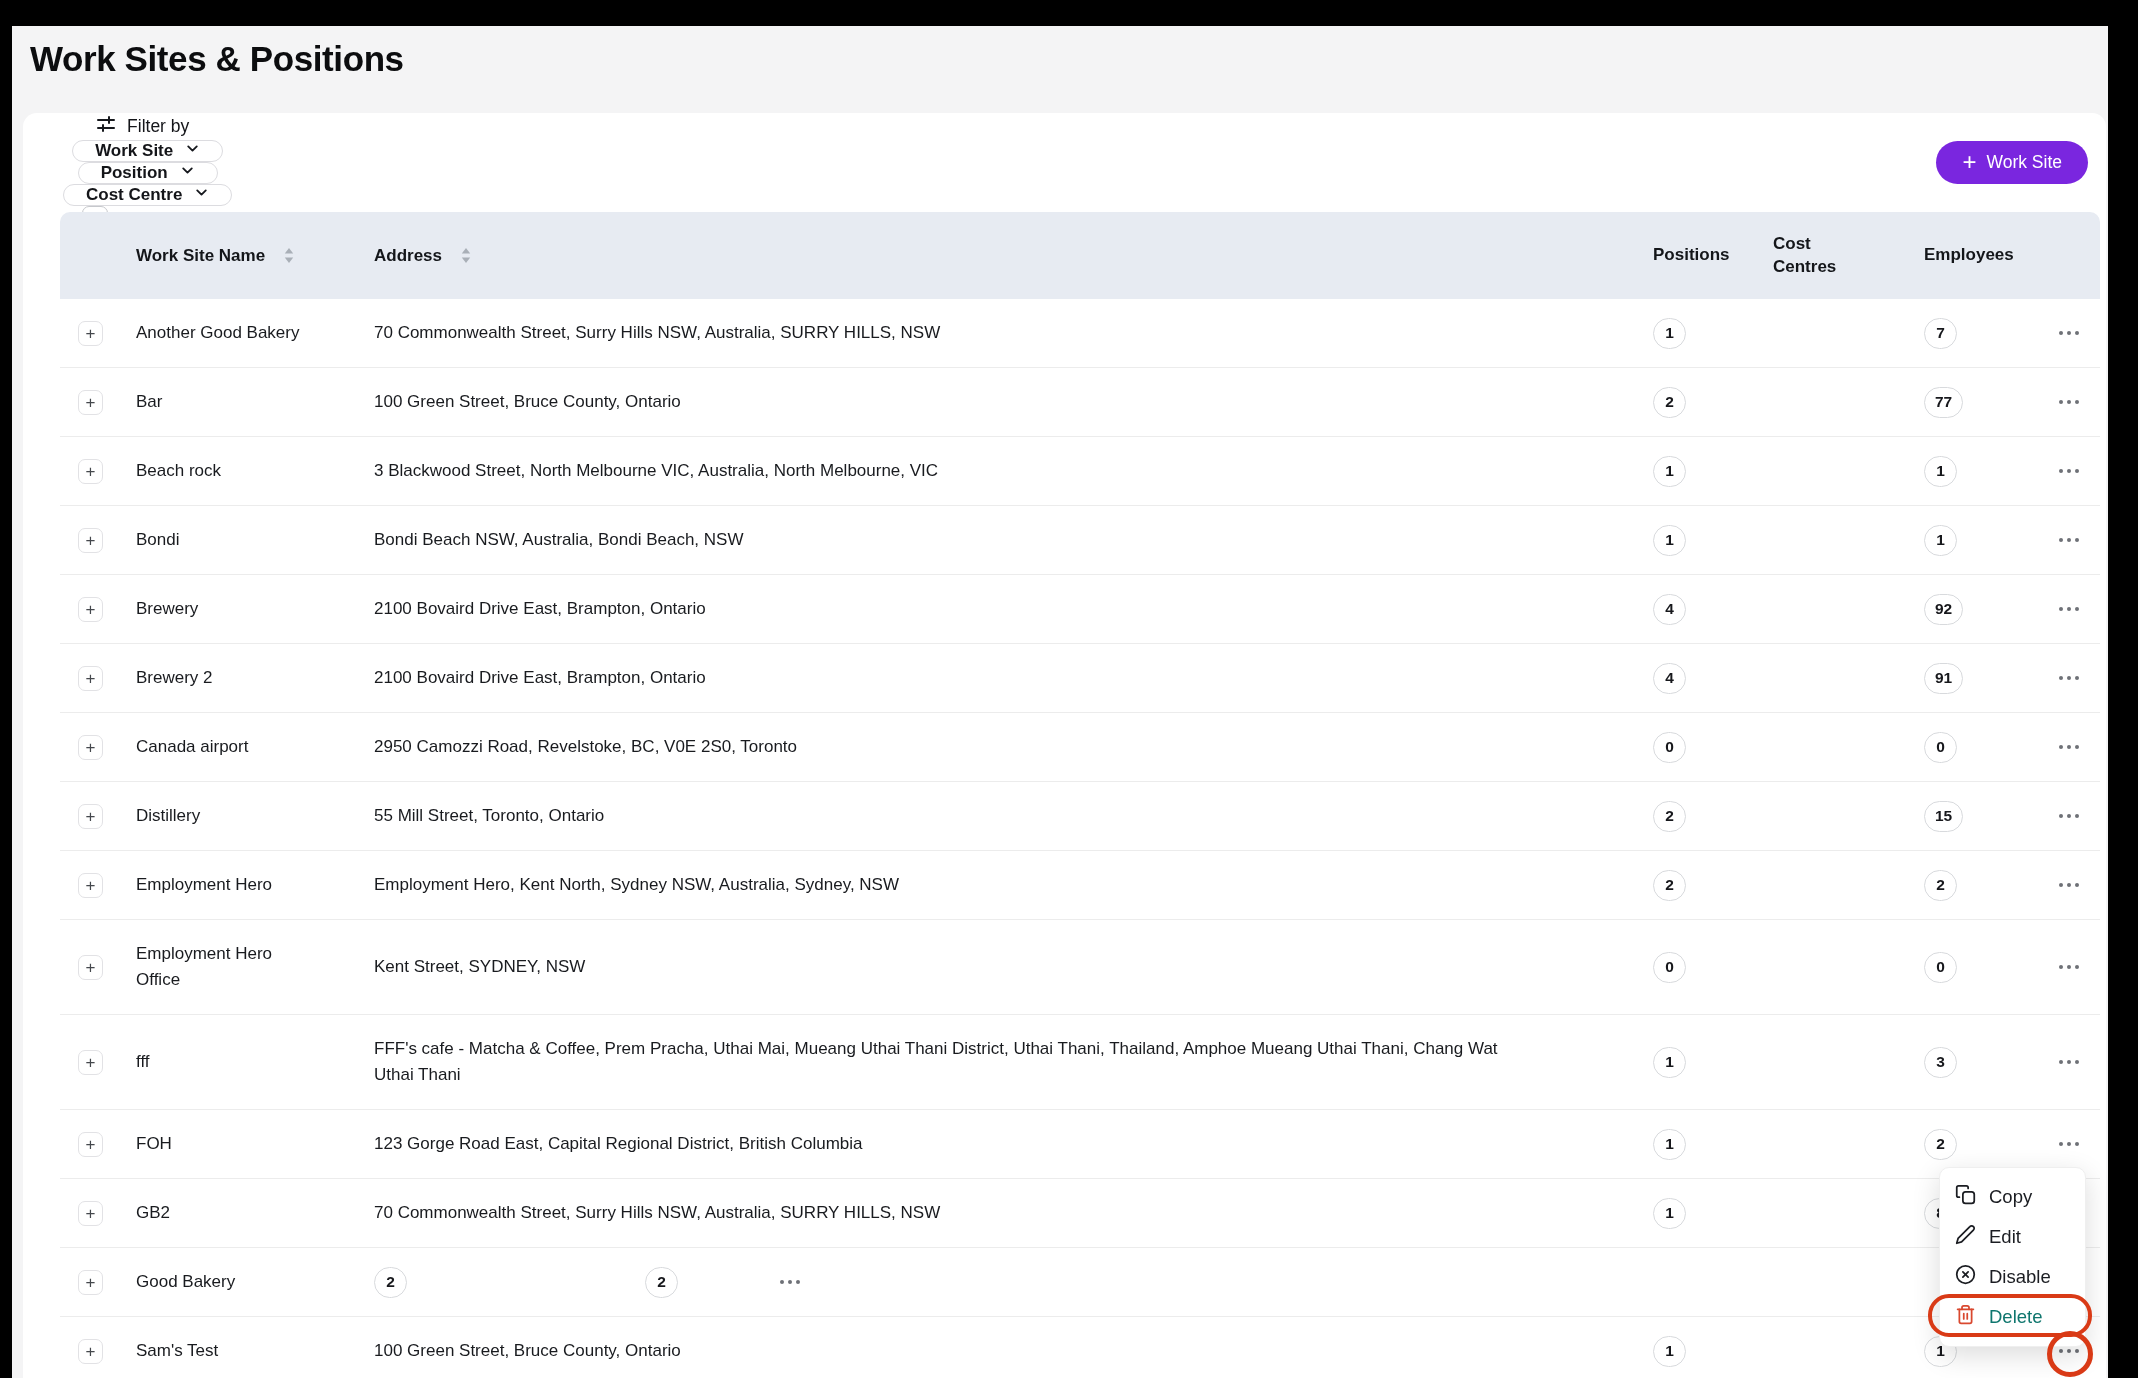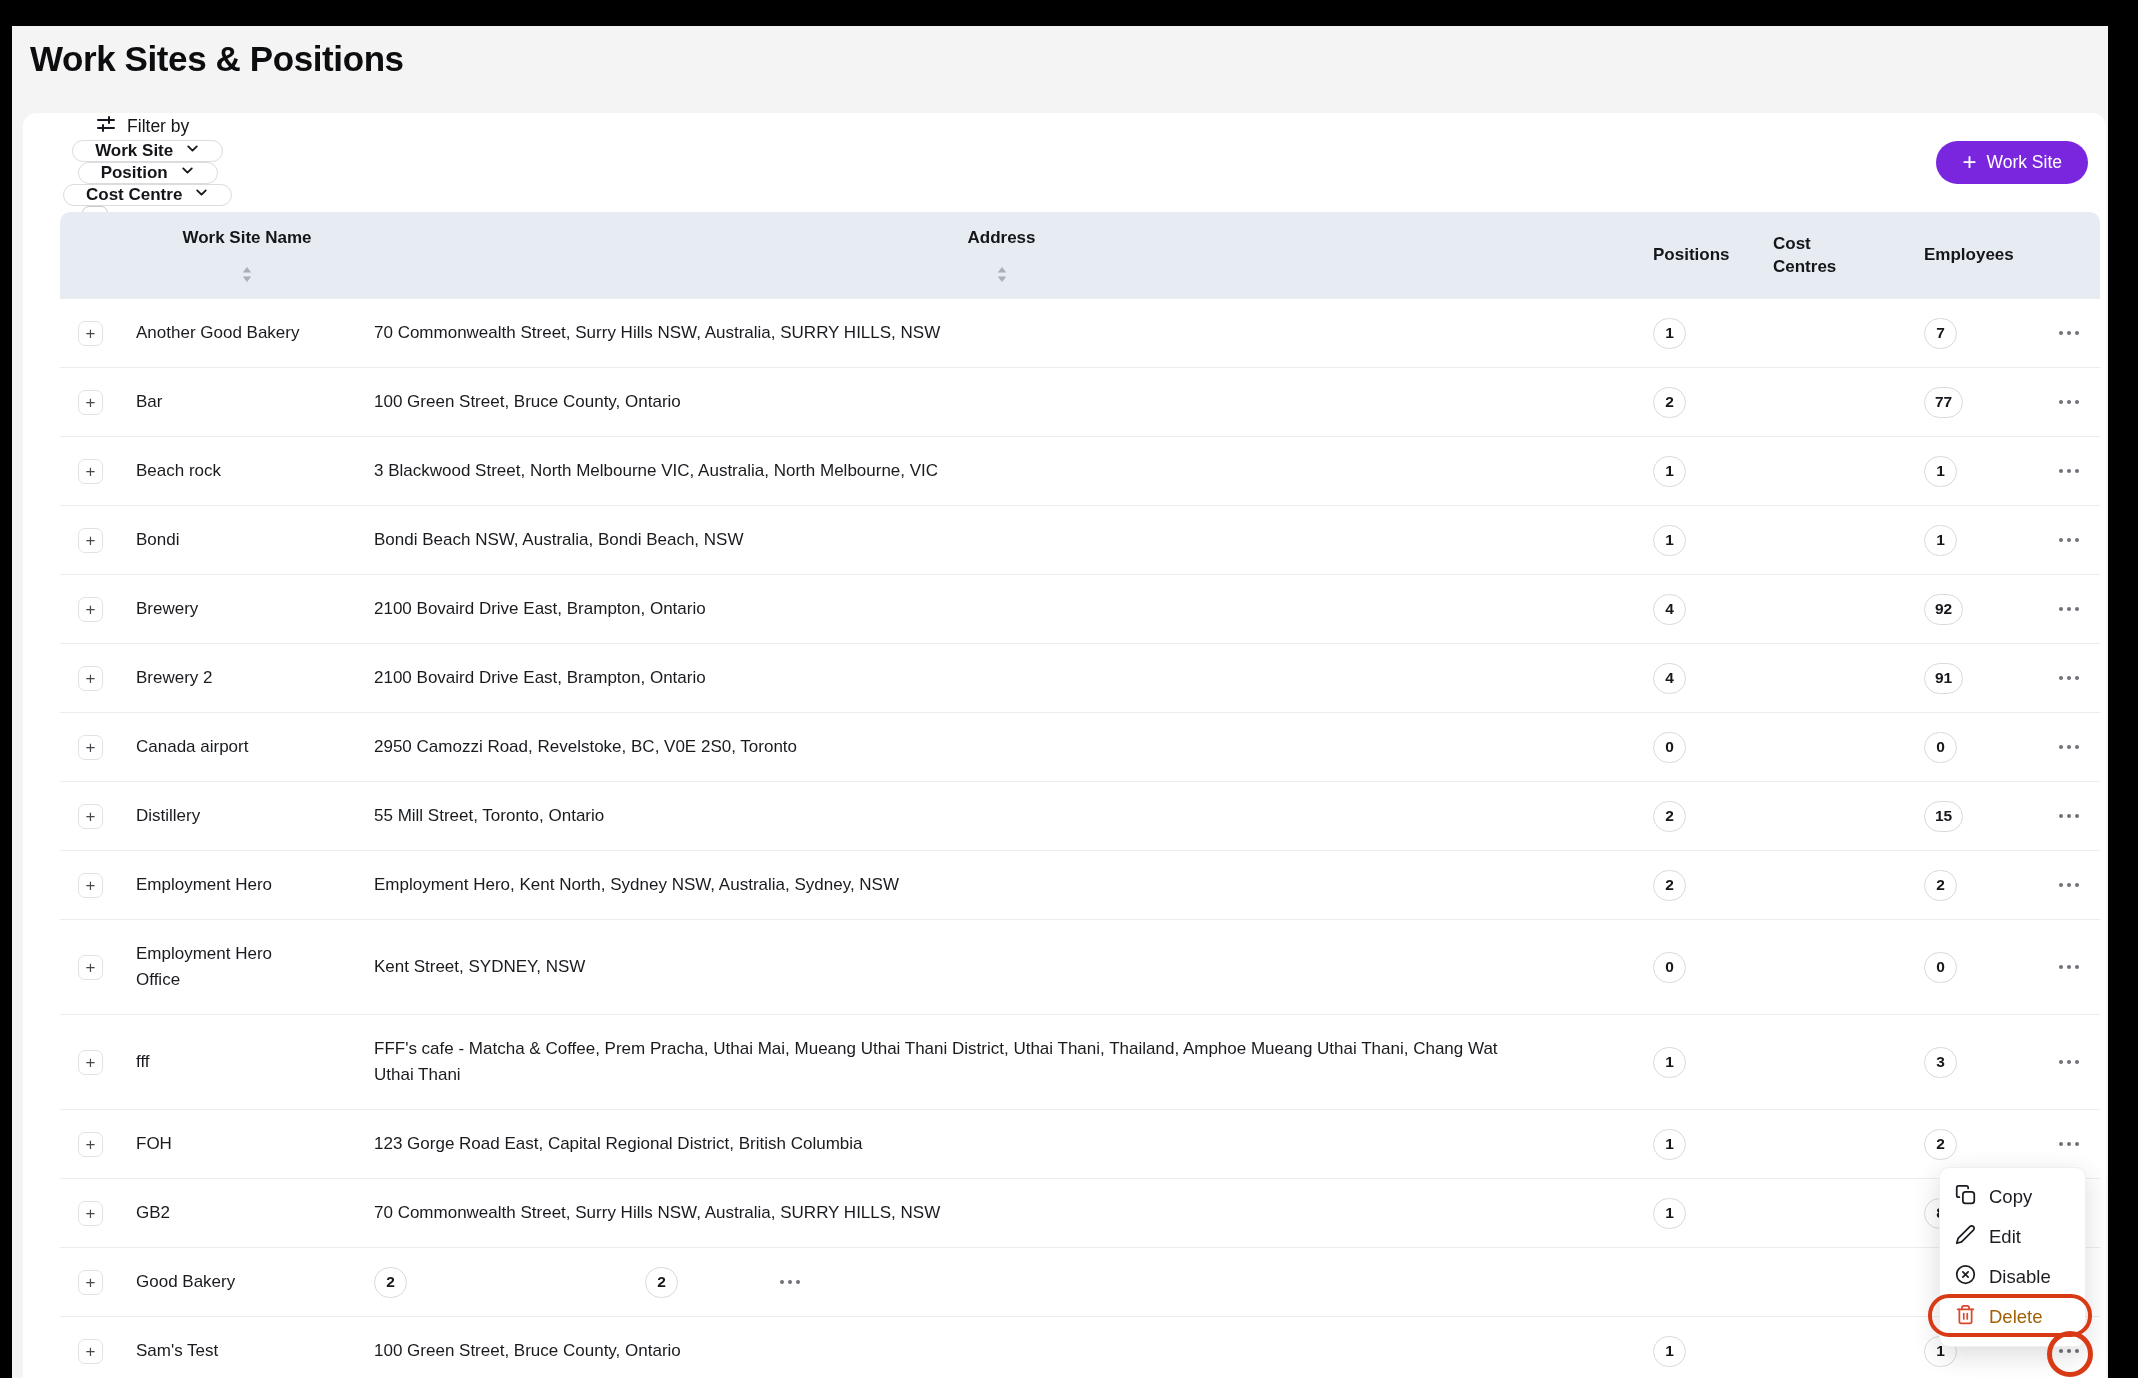--- a/index.html
+++ b/index.html
@@ -17,21 +17,21 @@
   .checkbox-group { display:flex; align-items:center; gap:12px; margin-left:8px; }
   .checkbox { width:26px; height:26px; border:1.5px solid #c6c8cc; border-radius:7px; background:#fff; cursor:pointer; }
   .checkbox-label { font-size:17.5px; color:#141519; }
   .reset-link { display:flex; align-items:center; gap:8px; margin-left:26px; font-size:17.5px; color:#8b43e9; cursor:pointer; }
   .add-btn { position:absolute; right:18px; top:28px; height:43px; padding:0 26px; display:flex; align-items:center; gap:10px; background:#7a26df; color:#fff; border:none; border-radius:22px; font-size:17.5px; font-weight:500; font-family:inherit; cursor:pointer; }
   .add-btn .plus { font-size:24px; font-weight:400; line-height:1; margin-top:-2px; }
 
   
   .table { position:absolute; left:37px; top:99px; width:2040px; }
   .t-head { display:flex; align-items:center; height:87px; background:#e7ebf2; border-radius:10px 10px 0 0; font-weight:bold; font-size:17px; color:#14161a; }
-  .h-label { display:flex; align-items:center; gap:18px; cursor:pointer;flex-direction:column; }
+  .h-label { display:flex; align-items:center; gap:18px; cursor:pointer; }
   .h-static { line-height:1.35; }
   .sort-icon { display:inline-flex; flex-direction:column; }
 
   .c-expand { width:76px; padding-left:18px; flex:none; }
   .c-name { width:238px; padding-right:16px; flex:none; }
   .c-address { flex:1; padding-right:24px; min-width:0; }
   .c-pos { width:120px; flex:none; }
   .c-cc { width:151px; flex:none; }
   .c-emp { width:100px; flex:none; }
   .c-act { width:76px; flex:none; display:flex; justify-content:center; padding-left:14px; }
@@ -44,21 +44,21 @@
 
   .expand-btn { width:25px; height:25px; border:1px solid #e2e2e5; border-radius:7px; background:#fff; color:#45484d; font-size:17px; line-height:1; display:flex; align-items:center; justify-content:center; cursor:pointer; font-family:inherit; }
   .badge { display:inline-flex; align-items:center; justify-content:center; min-width:33px; height:31px; padding:0 10px; border:1px solid #d8dadd; border-radius:16px; background:#fff; font-weight:bold; font-size:15.5px; color:#17181c; }
   .kebab { display:flex; gap:3.5px; align-items:center; cursor:pointer; padding:6px 2px; background:none; border:none; }
   .kebab .dot { width:4.5px; height:4.5px; border-radius:50%; background:#6e7177; }
 
   
   .context-menu { position:absolute; left:1927px; top:1141px; width:147px; padding:9px 0; background:#fff; border:1px solid #efefef; border-radius:10px; box-shadow:0 8px 28px rgba(0,0,0,.14); z-index:50; }
   .menu-item { display:flex; align-items:center; gap:13px; height:40px; padding:0 15px; font-size:18.5px; color:#1b1d22; cursor:pointer; }
   .menu-item svg { flex:none; }
-  .menu-item.danger { color:#a16207; }
+  .menu-item.danger { color:#0f766e; }
 
   
   .annot-rect { position:absolute; left:1916px; top:1268px; width:164px; height:43px; border:4px solid #d93a16; border-radius:21px; z-index:100; pointer-events:none; }
   .annot-circle { position:absolute; left:2035px; top:1305px; width:46px; height:46px; border:5px solid #d93a16; border-radius:50%; z-index:100; pointer-events:none; }
 </style>
 </head>
 <body>
 
 <div class="screen">
 

